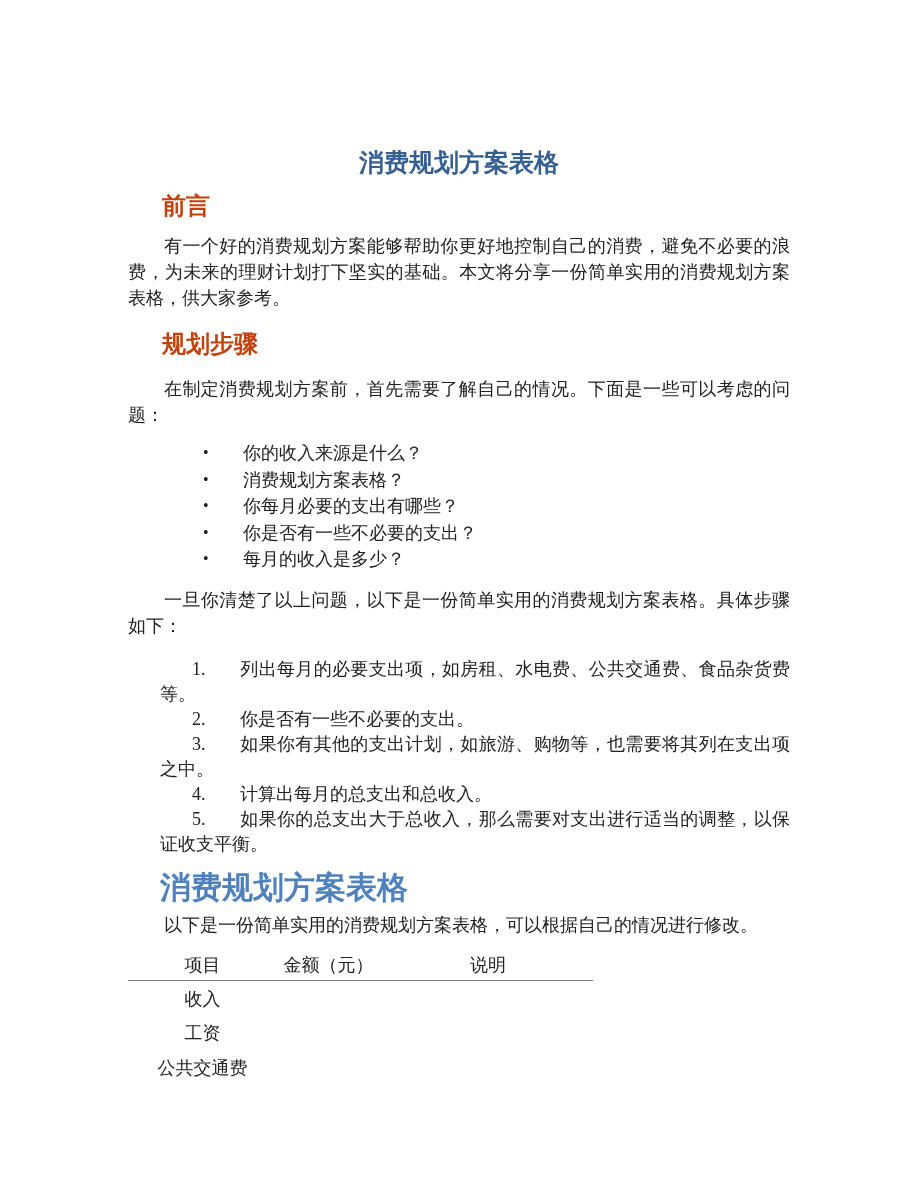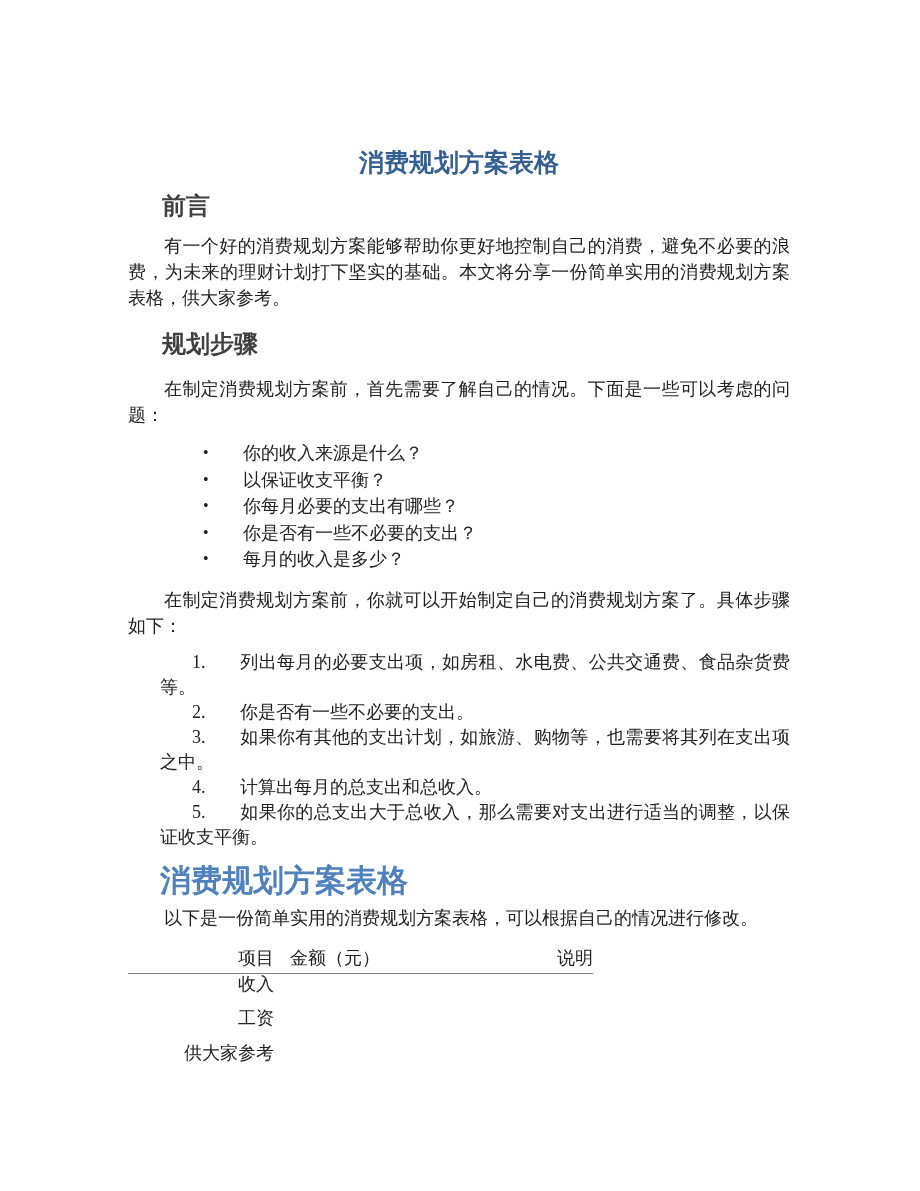--- a/index.html
+++ b/index.html
@@ -30,21 +30,21 @@
     line-height: 32px;
     font-weight: bold;
     color: #365F91;
   }
   .h2 {
     margin-top: 14px;
     margin-left: 34px;
     font-size: 24px;
     line-height: 26px;
     font-weight: bold;
-    color: #404040;
+    color: #c2410c;
   }
   .h2.steps { margin-top: 20px; }
   .h1 {
     margin-top: 13px;
     margin-left: 32px;
     font-size: 31px;
     line-height: 36px;
     font-weight: bold;
     color: #4F81BD;
   }
@@ -63,21 +63,21 @@
     margin-left: 115px;
     line-height: 26.5px;
   }
   .bullet-list li .dot {
     position: absolute;
     left: -40px;
     top: 0;
     font-size: 16px;
   }
   .num-list {
-    margin-top: 11px;
+    margin-top: 18px;
     line-height: 25px;
   }
   .num-item {
     margin-left: 32px;
     text-indent: 32px;
     text-align: justify;
   }
   .num-item .num {
     display: inline-block;
     width: 48px;
@@ -86,56 +86,56 @@
   .table-intro { margin-top: 6px; }
   .exp-table {
     margin-top: 17px;
     width: 465px;
     border-collapse: collapse;
     font-size: 18px;
     line-height: 21px;
   }
   .exp-table th, .exp-table td {
     font-weight: normal;
-    text-align: right;
+    text-align: center;
     vertical-align: top;
     padding: 0 0 0 3px;
   }
   .exp-table thead th {
     border-bottom: 1px solid #7f7f7f;
     padding-bottom: 4px;
   }
-  .exp-table td { height: 35px; }
+  .exp-table td { padding-top: 8px; height: 35px; }
   .col-item { width: 146px; }
   .col-amount { width: 106px; }
   .col-note { width: 213px; }
 </style>
 </head>
 <body>
 
 <div class="page">
   <div class="content">
 
     <div class="doc-title">消费规划方案表格</div>
 
     <div class="h2">前言</div>
     <p class="para">有一个好的消费规划方案能够帮助你更好地控制自己的消费，避免不必要的浪费，为未来的理财计划打下坚实的基础。本文将分享一份简单实用的消费规划方案表格，供大家参考。</p>
 
     <div class="h2 steps">规划步骤</div>
     <p class="para tight">在制定消费规划方案前，首先需要了解自己的情况。下面是一些可以考虑的问题：</p>
 
     <ul class="bullet-list">
       <li><span class="dot">•</span><span>你的收入来源是什么？</span></li>
-      <li><span class="dot">•</span><span>以保证收支平衡？</span></li>
+      <li><span class="dot">•</span><span>消费规划方案表格？</span></li>
       <li><span class="dot">•</span><span>你每月必要的支出有哪些？</span></li>
       <li><span class="dot">•</span><span>你是否有一些不必要的支出？</span></li>
       <li><span class="dot">•</span><span>每月的收入是多少？</span></li>
     </ul>
 
-    <p class="para">在制定消费规划方案前，你就可以开始制定自己的消费规划方案了。具体步骤如下：</p>
+    <p class="para">一旦你清楚了以上问题，以下是一份简单实用的消费规划方案表格。具体步骤如下：</p>
 
     <div class="num-list">
       <div class="num-item"><span class="num">1.</span><span>列出每月的必要支出项，如房租、水电费、公共交通费、食品杂货费等。</span></div>
       <div class="num-item"><span class="num">2.</span><span>你是否有一些不必要的支出。</span></div>
       <div class="num-item"><span class="num">3.</span><span>如果你有其他的支出计划，如旅游、购物等，也需要将其列在支出项之中。</span></div>
       <div class="num-item"><span class="num">4.</span><span>计算出每月的总支出和总收入。</span></div>
       <div class="num-item"><span class="num">5.</span><span>如果你的总支出大于总收入，那么需要对支出进行适当的调整，以保证收支平衡。</span></div>
     </div>
 
     <div class="h1">消费规划方案表格</div>
@@ -154,21 +154,21 @@
           <td>收入</td>
           <td></td>
           <td></td>
         </tr>
         <tr>
           <td>工资</td>
           <td></td>
           <td></td>
         </tr>
         <tr>
-          <td>供大家参考</td>
+          <td>公共交通费</td>
           <td></td>
           <td></td>
         </tr>
       </tbody>
     </table>
 
   </div>
 </div>
 
 </body></html>

